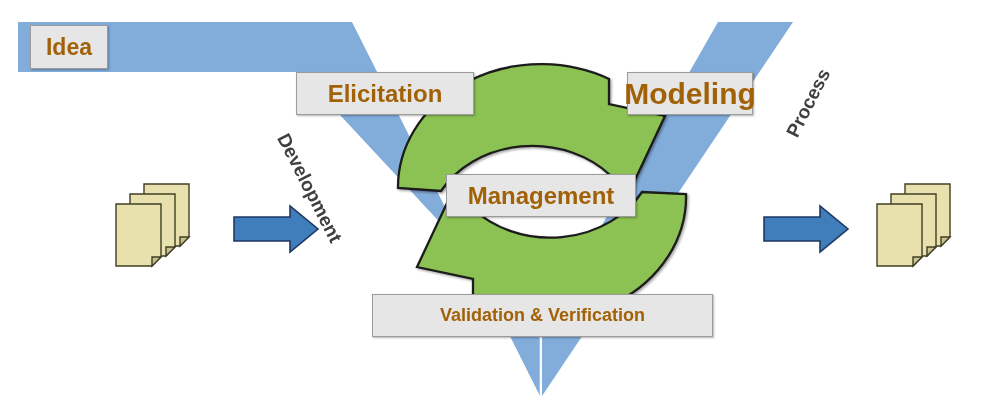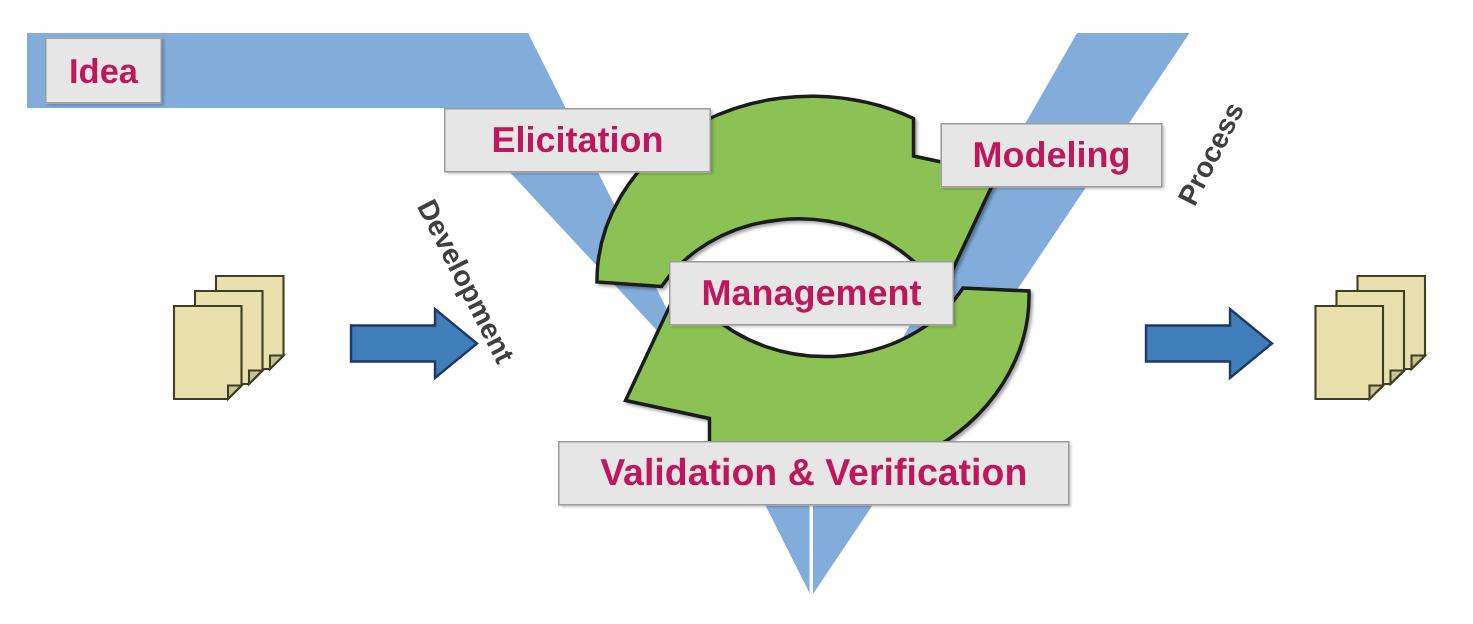--- a/index.html
+++ b/index.html
@@ -27,29 +27,29 @@
   .label-box {
     position: absolute;
     box-sizing: border-box;
     background: #E7E6E6;
     border: 1px solid #9B9B9B;
     box-shadow: 1px 1px 2px rgba(0,0,0,0.30);
     display: flex;
     align-items: center;
     justify-content: center;
     font-weight: bold;
-    color: #be185d;
+    color: #a16207;
     white-space: nowrap;
     letter-spacing: 0px;
   }
   #label-idea       { left: 30px;  top: 25px;  width: 78px;  height: 44px; font-size: 23px; }
   #label-elicit     { left: 296px; top: 72px;  width: 178px; height: 43px; font-size: 24px; }
-  #label-modeling   { left: 627px; top: 72px;  width: 148px; height: 43px; font-size: 24px; margin-top: 10px; }
+  #label-modeling   { left: 627px; top: 72px;  width: 126px; height: 43px; font-size: 30px; }
   #label-management { left: 446px; top: 174px; width: 190px; height: 43px; font-size: 24px; }
-  #label-vv         { left: 372px; top: 294px; width: 341px; height: 43px; font-size: 25px; }
+  #label-vv         { left: 372px; top: 294px; width: 341px; height: 43px; font-size: 18px; }
 
   .rot-label {
     position: absolute;
     font-weight: bold;
     font-size: 19px;
     color: #3F3F3F;
     white-space: nowrap;
     transform-origin: 0 0;
   }
   #rot-development {

